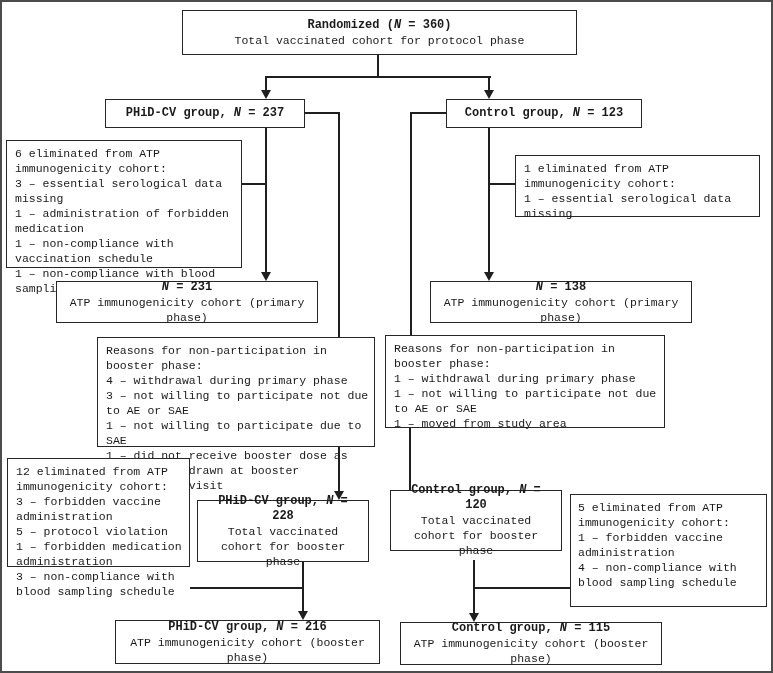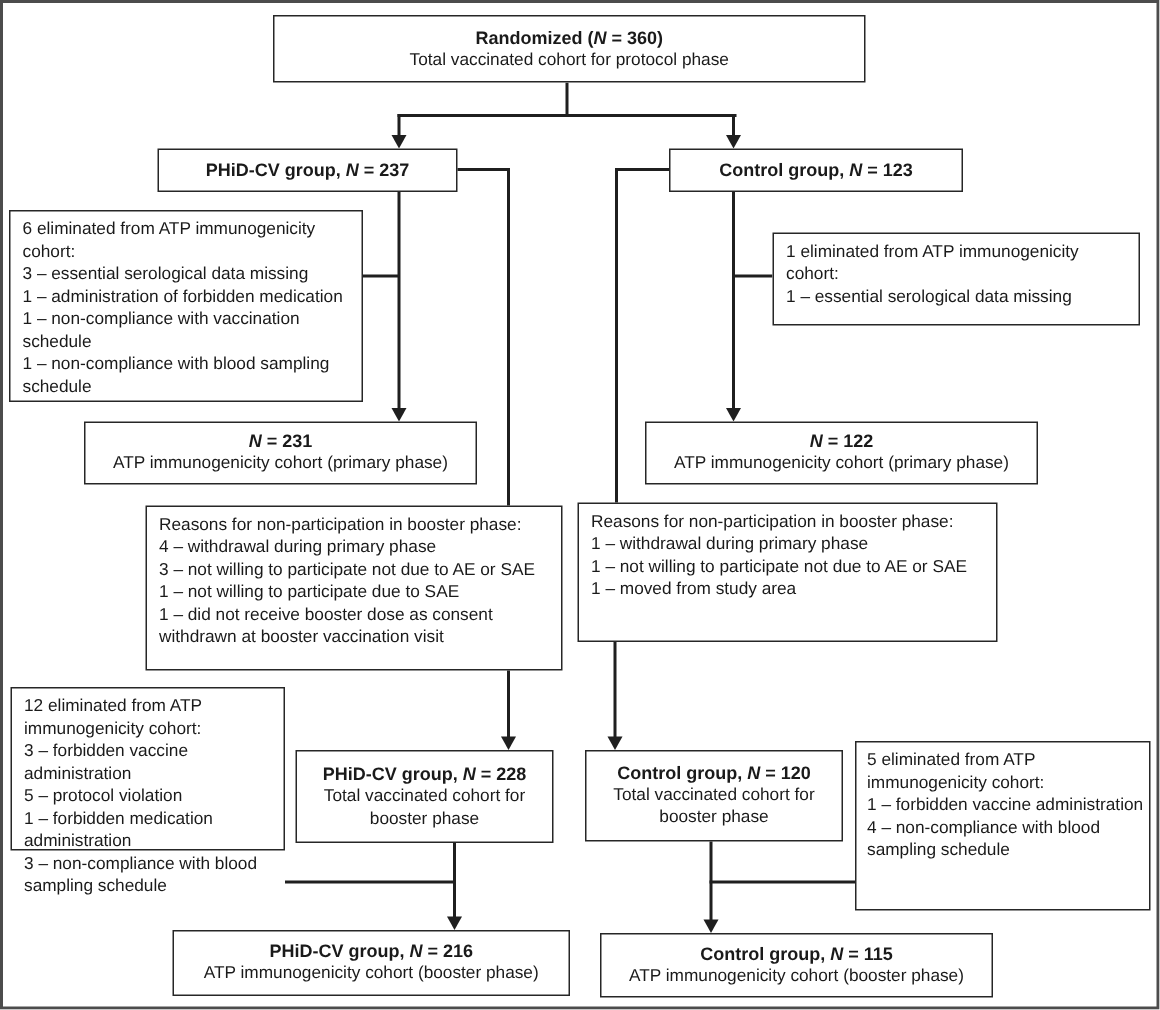--- a/index.html
+++ b/index.html
@@ -2,21 +2,21 @@
 <html><head>
 <meta charset="utf-8">
 <style>
   html,body{margin:0;padding:0;background:#e8e8e8;}
   #canvas{
     position:relative;
     width:773px;height:673px;
     background:#ffffff;
     border:2px solid #4c4c4c;
     box-sizing:border-box;
-    font-family:Liberation Sans, sans-serif;
+    font-family:Liberation Mono, monospace;
     color:#1a1a1a;
     overflow:hidden;
   }
   .box{
     position:absolute;
     background:#ffffff;
     border:1.5px solid #262626;
     box-sizing:border-box;
     font-size:11.5px;
     line-height:15px;
@@ -105,21 +105,21 @@
     <div>1 eliminated from ATP immunogenicity cohort:</div>
     <div>1 – essential serological data missing</div>
   </div>
 
   <div class="box center" style="left:54px;top:279px;width:262px;height:42px">
     <div class="title"><span></span><i>N</i><span> = 231</span></div>
     <div class="sub">ATP immunogenicity cohort (primary phase)</div>
   </div>
 
   <div class="box center" style="left:428px;top:279px;width:262px;height:42px">
-    <div class="title"><span></span><i>N</i><span> = 122</span></div>
+    <div class="title"><span></span><i>N</i><span> = 138</span></div>
     <div class="sub">ATP immunogenicity cohort (primary phase)</div>
   </div>
 
   <div class="box list" style="left:95px;top:335px;width:278px;height:110px;padding-left:8px;padding-right:3px">
     <div>Reasons for non-participation in booster phase:</div>
     <div>4 – withdrawal during primary phase</div>
     <div>3 – not willing to participate not due to AE or SAE</div>
     <div>1 – not willing to participate due to SAE</div>
     <div>1 – did not receive booster dose as consent withdrawn at booster vaccination visit</div>
   </div>
@@ -137,21 +137,21 @@
     <div>5 – protocol violation</div>
     <div>1 – forbidden medication administration</div>
     <div>3 – non-compliance with blood sampling schedule</div>
   </div>
 
   <div class="box center" style="left:195px;top:498px;width:172px;height:62px">
     <div class="title"><span>PHiD-CV group, </span><i>N</i><span> = 228</span></div>
     <div class="sub">Total vaccinated cohort for booster phase</div>
   </div>
 
-  <div class="box center" style="left:388px;top:498px;width:172px;height:61px">
+  <div class="box center" style="left:388px;top:488px;width:172px;height:61px">
     <div class="title"><span>Control group, </span><i>N</i><span> = 120</span></div>
     <div class="sub">Total vaccinated cohort for booster phase</div>
   </div>
 
   <div class="box list" style="left:568px;top:492px;width:197px;height:113px;padding-left:7px;padding-right:2px">
     <div>5 eliminated from ATP immunogenicity cohort:</div>
     <div>1 – forbidden vaccine administration</div>
     <div>4 – non-compliance with blood sampling schedule</div>
   </div>
 

